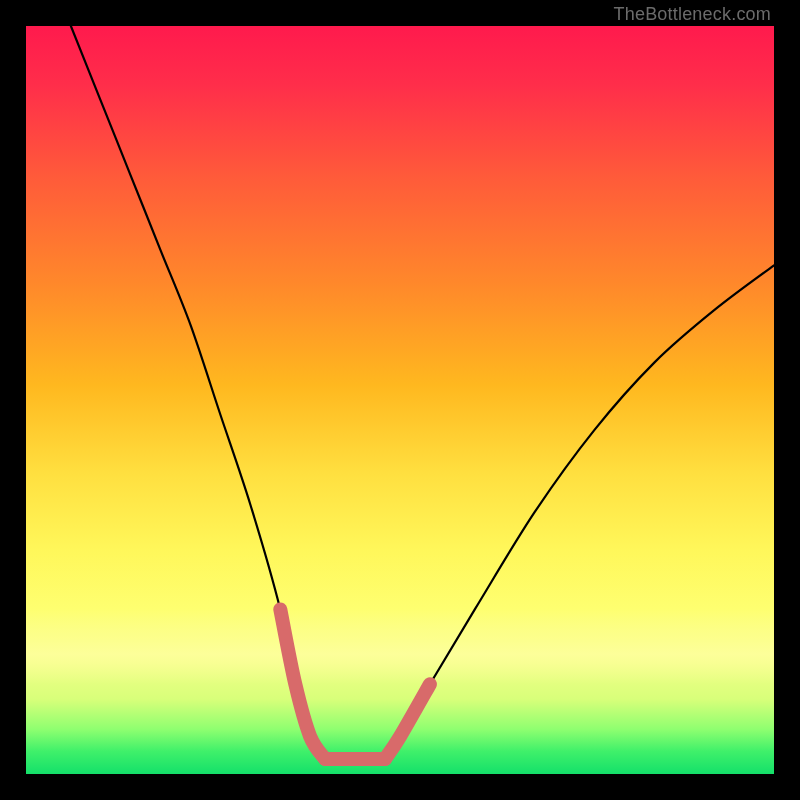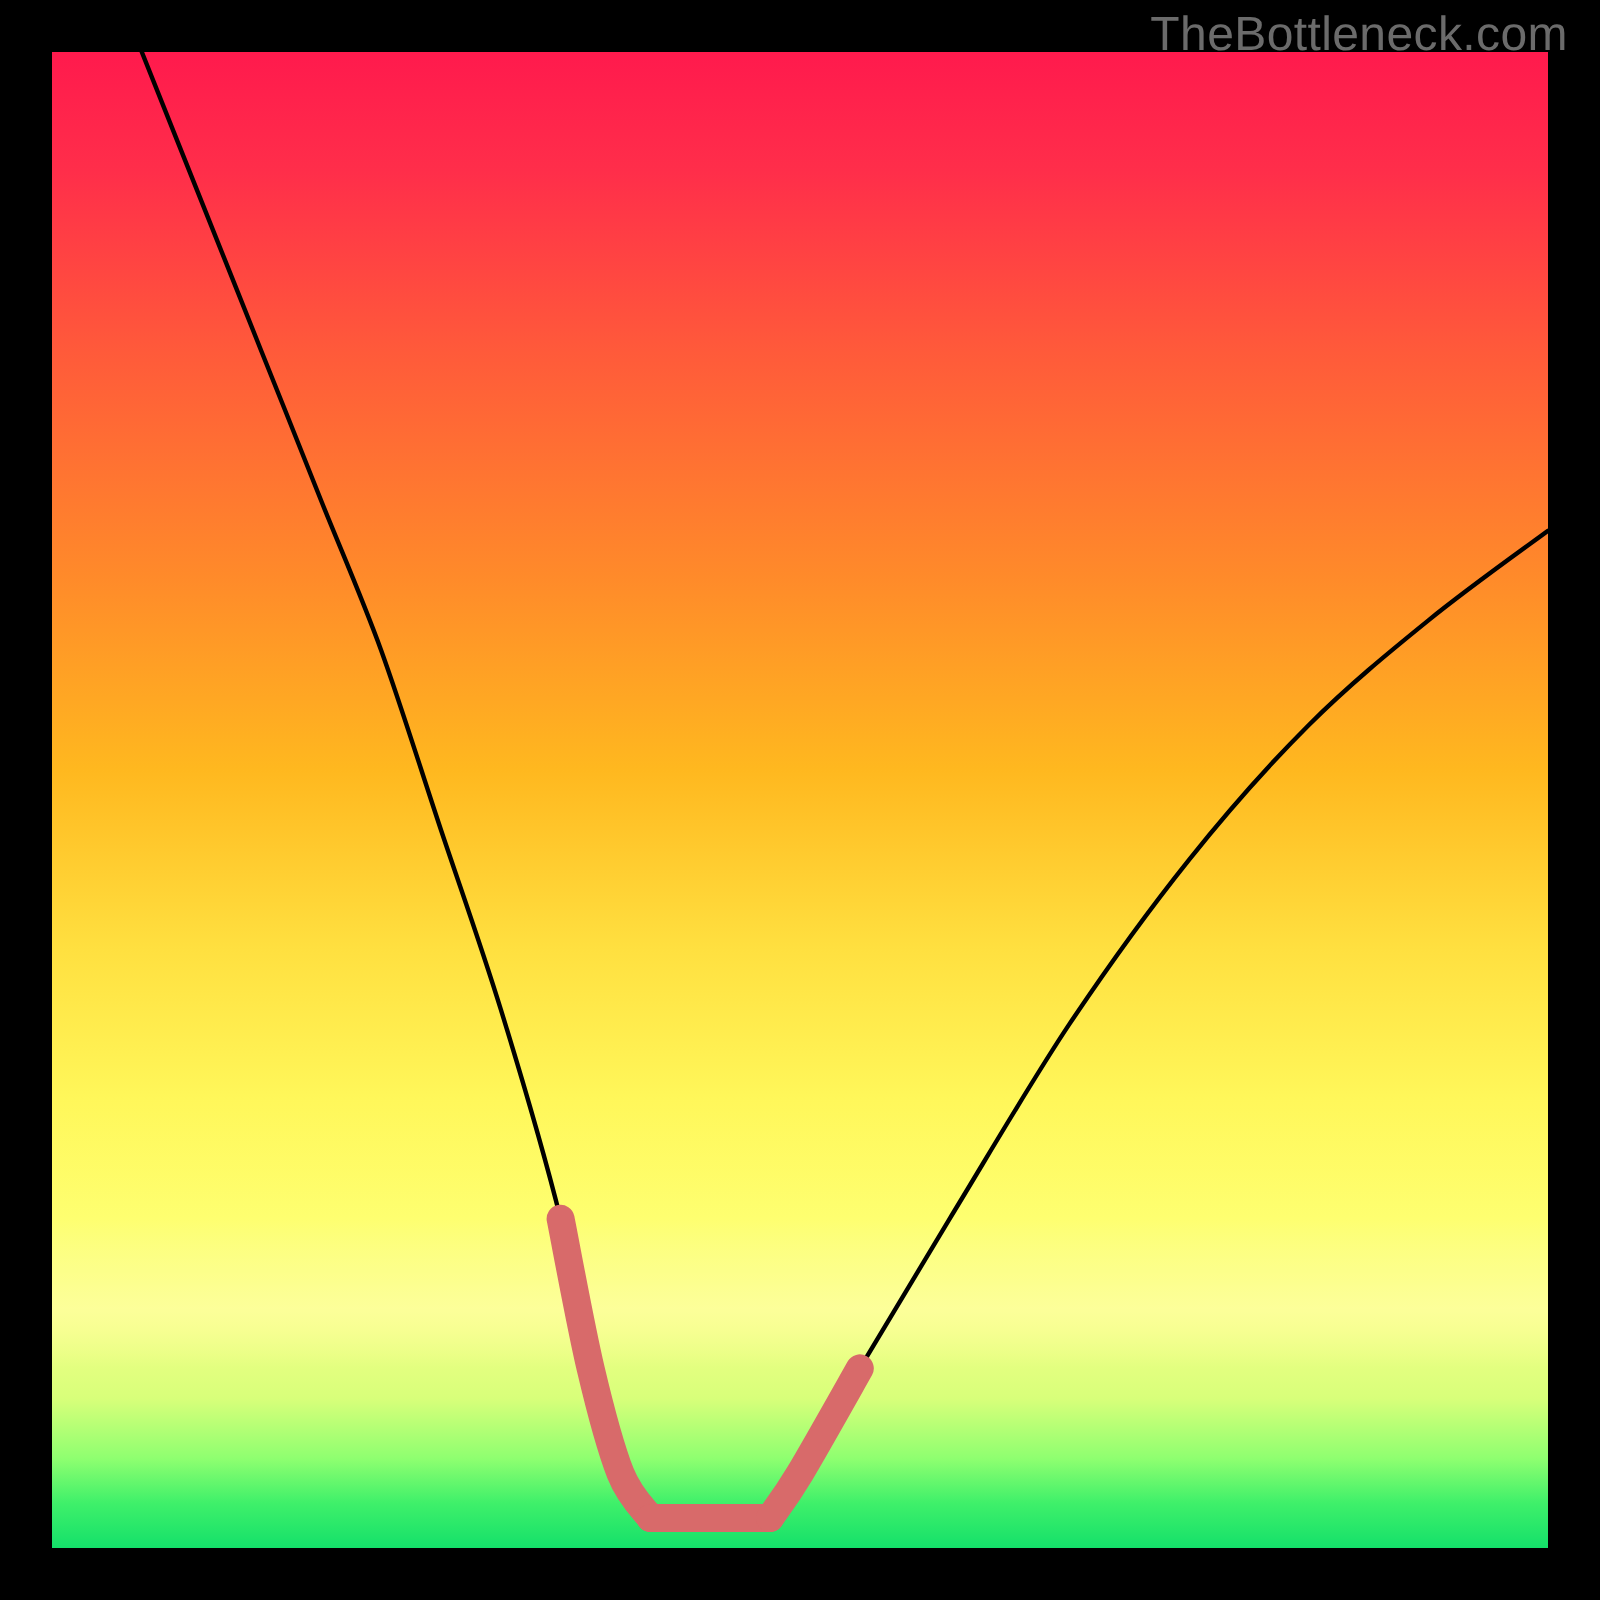--- a/index.html
+++ b/index.html
@@ -58,23 +58,23 @@
     background: linear-gradient(to bottom,
       rgba(255,255,140,0.0) 0%,
       rgba(255,255,150,0.55) 40%,
       rgba(255,255,160,0.7) 60%,
       rgba(255,255,150,0.0) 100%);
     pointer-events: none;
   }
   .watermark {
     position: absolute;
     top: 4px;
-    right: 16px;
+    right: 29px;
     color: #6b6b6b;
-    font-size: 24px;
+    font-size: 18px;
     font-weight: 500;
     letter-spacing: 0.2px;
     user-select: none;
   }
   svg.curve {
     position: absolute;
     left: 0;
     top: 0;
     width: 100%;
     height: 100%;

